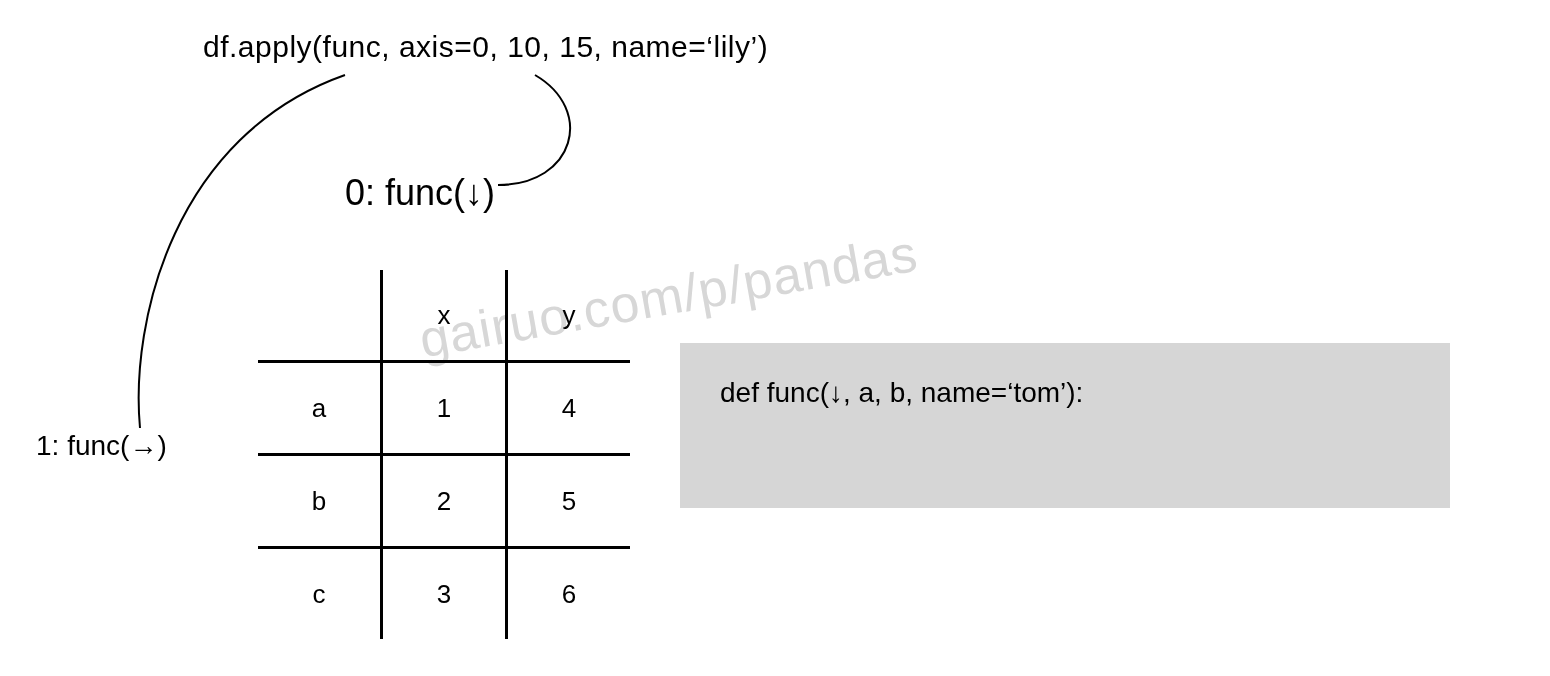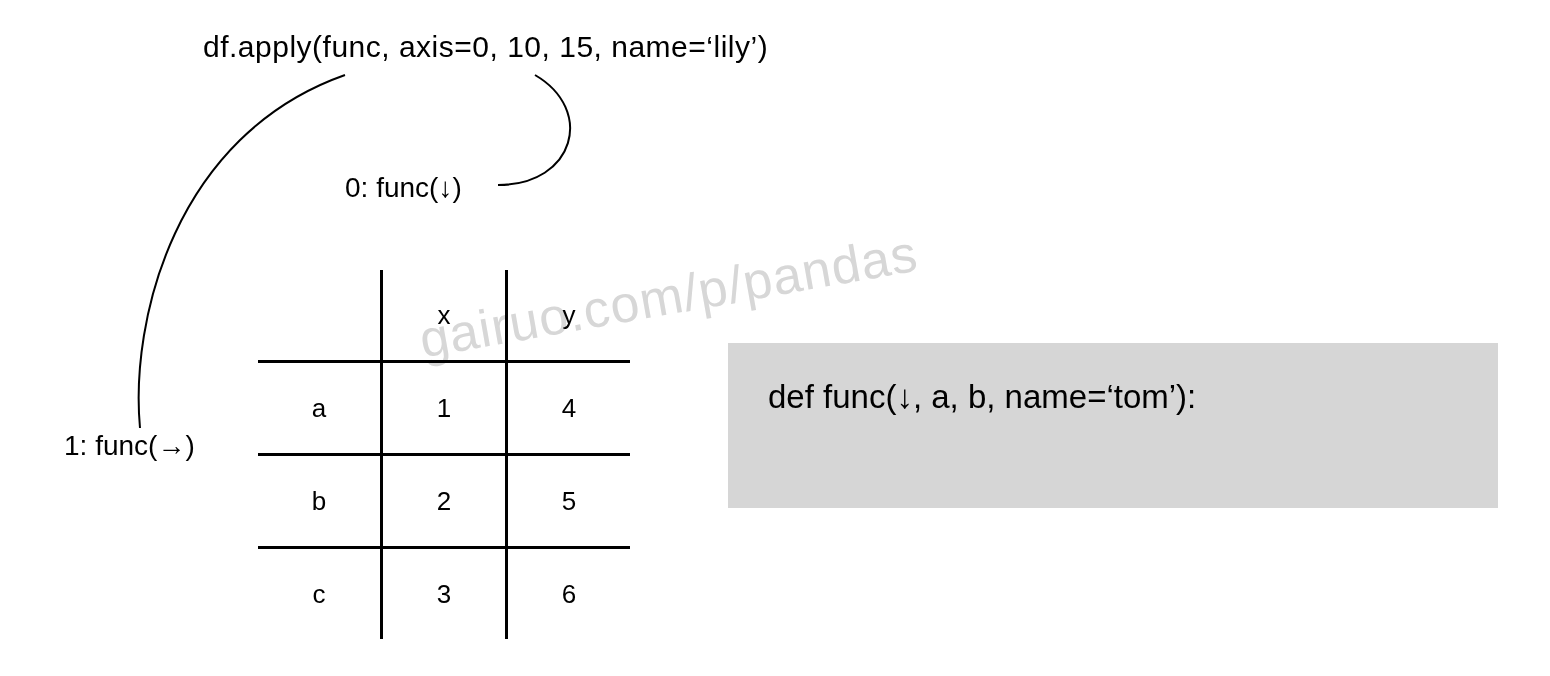--- a/index.html
+++ b/index.html
@@ -21,28 +21,27 @@
     position: absolute;
     left: 203px;
     top: 30px;
     font-size: 30px;
     letter-spacing: 0.5px;
   }
   .axis0-label {
     position: absolute;
     left: 345px;
     top: 172px;
-    font-size: 28px;
+    font-size: 36px;
   }
   .axis1-label {
     position: absolute;
     left: 36px;
     top: 430px;
     font-size: 28px;
-    margin-left: 28px;
   }
   
   .df-table {
     position: absolute;
     left: 258px;
     top: 270px;
     border-collapse: collapse;
     font-size: 26px;
   }
   .df-table td, .df-table th {
@@ -62,23 +61,22 @@
   
   .code-box {
     position: absolute;
     left: 680px;
     top: 343px;
     width: 770px;
     height: 165px;
     background: #d6d6d6;
     padding: 28px 40px 0 40px;
     box-sizing: border-box;
-    font-size: 33px;
+    font-size: 28px;
     line-height: 1.55;
-    margin-left: 48px;
   }
   .code-indent {
     padding-left: 58px;
   }
   
   .watermark {
     position: absolute;
     left: 420px;
     top: 310px;
     font-size: 52px;

